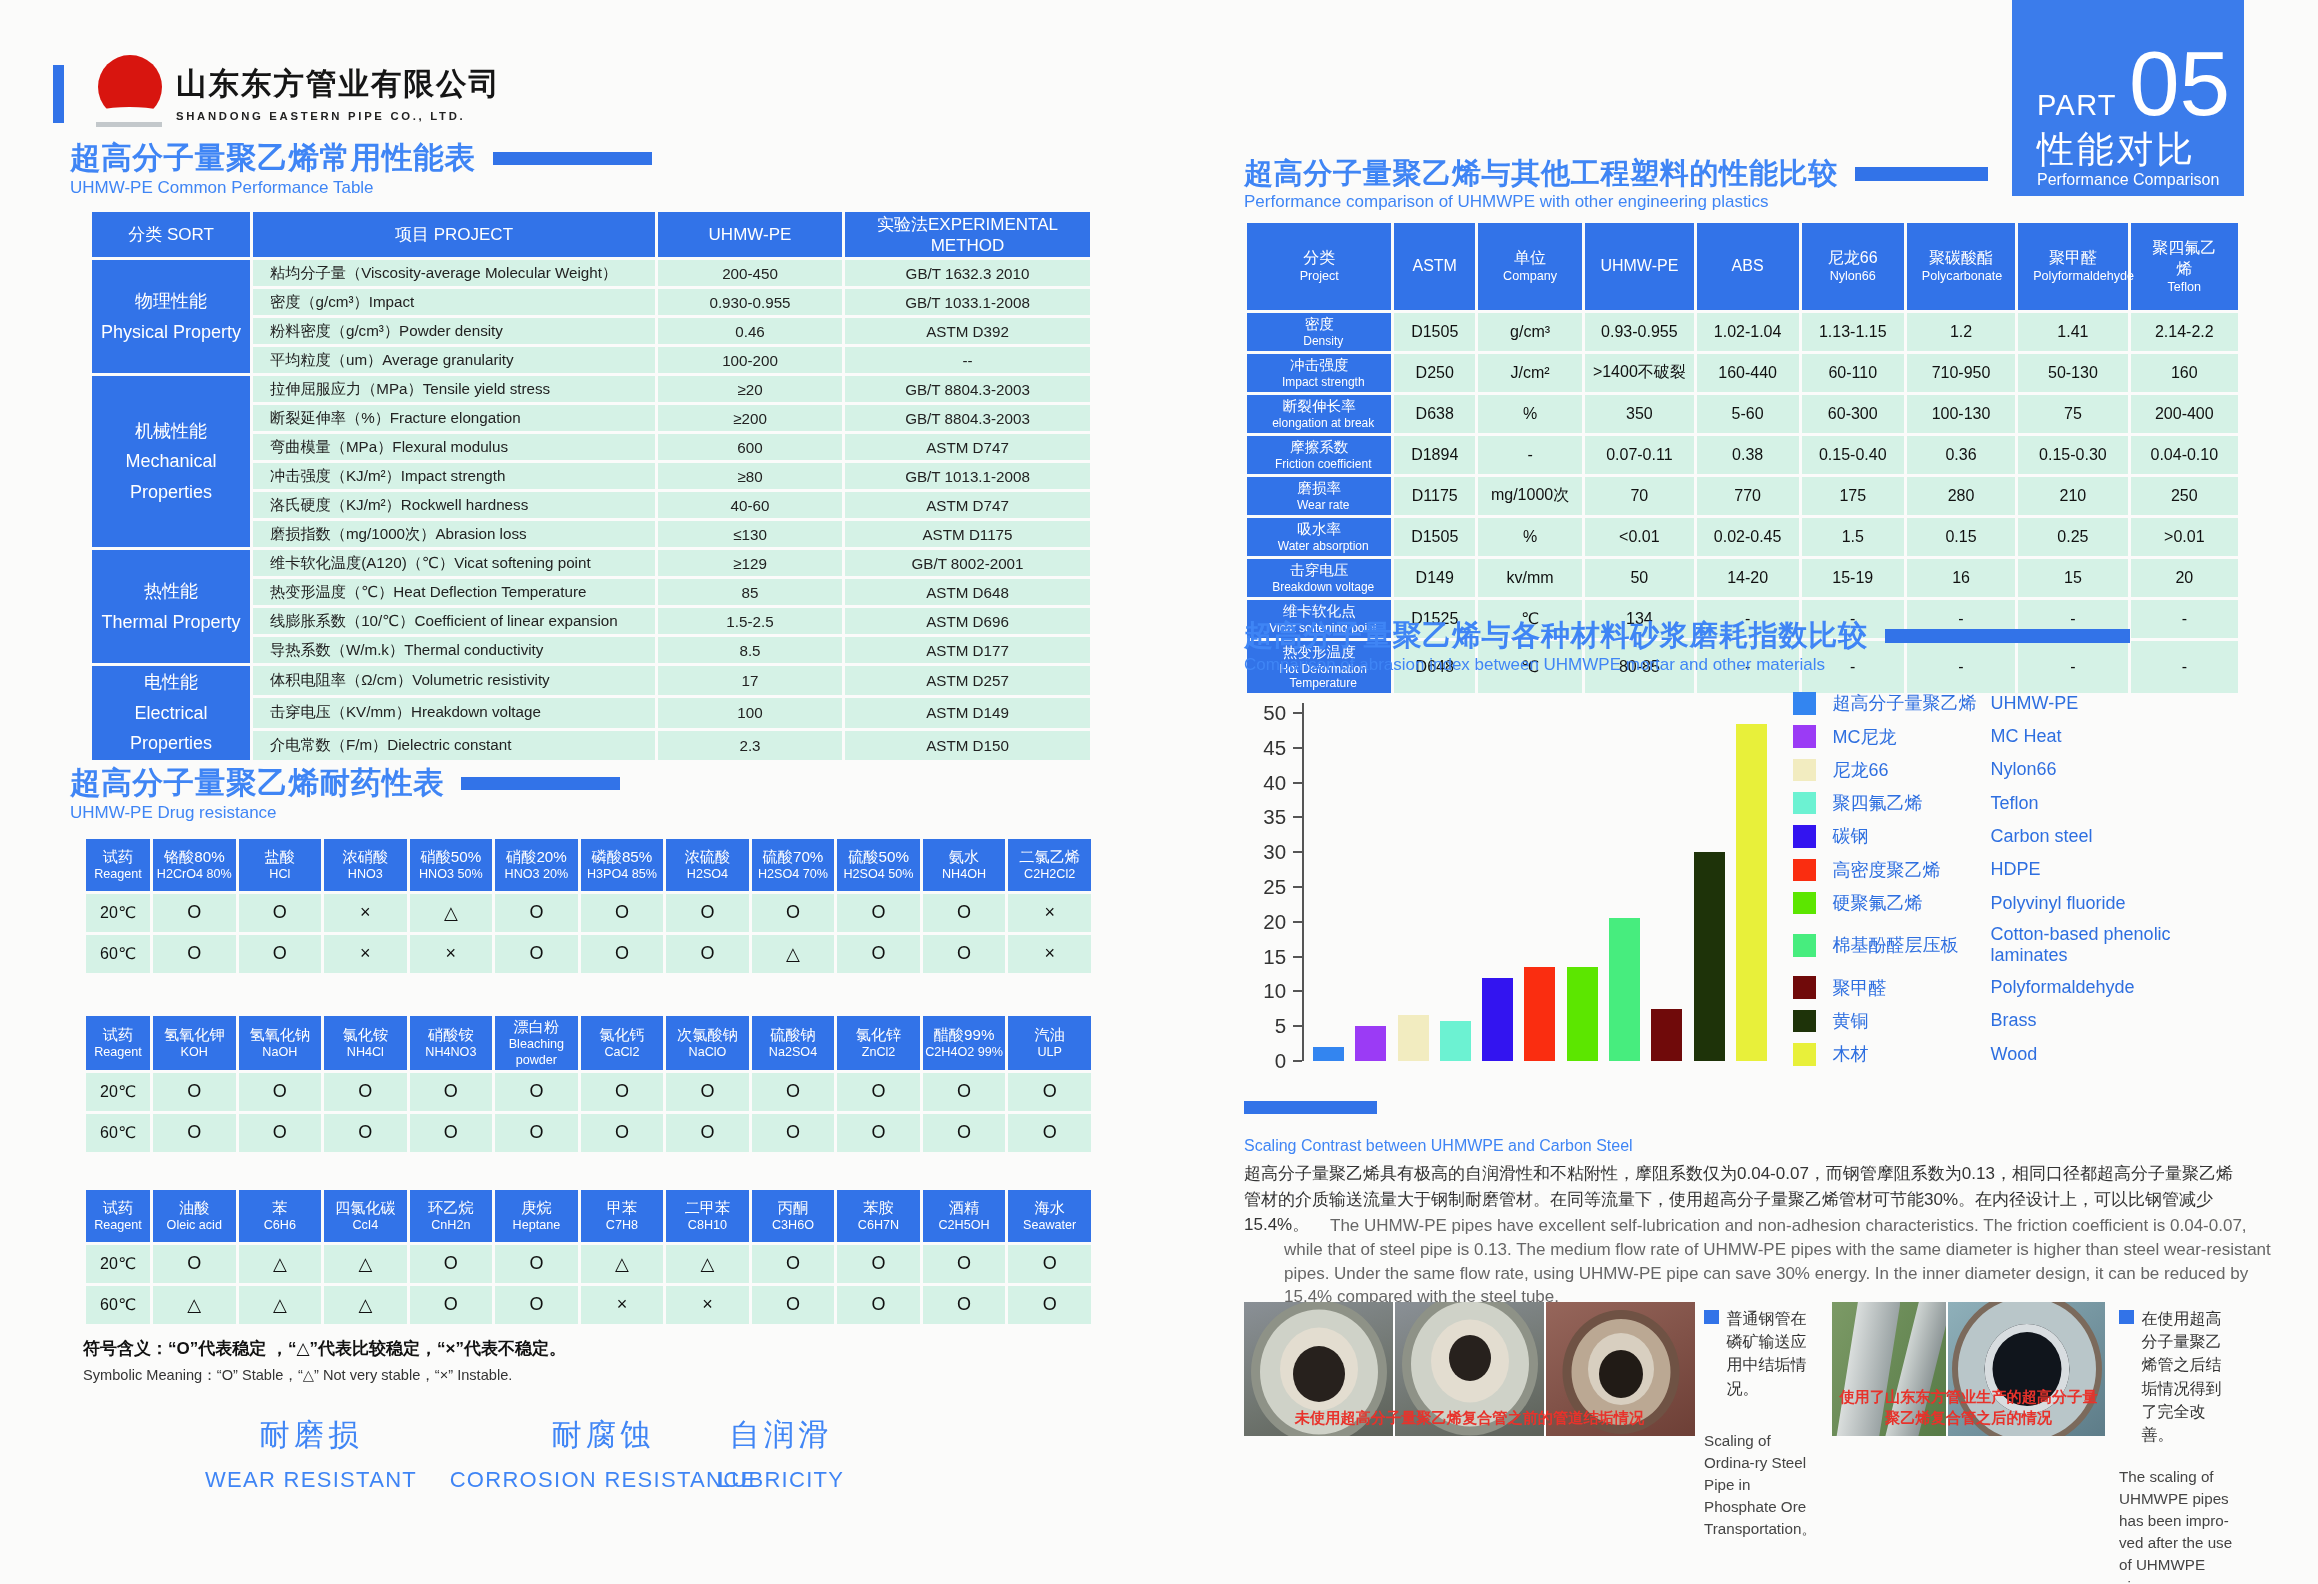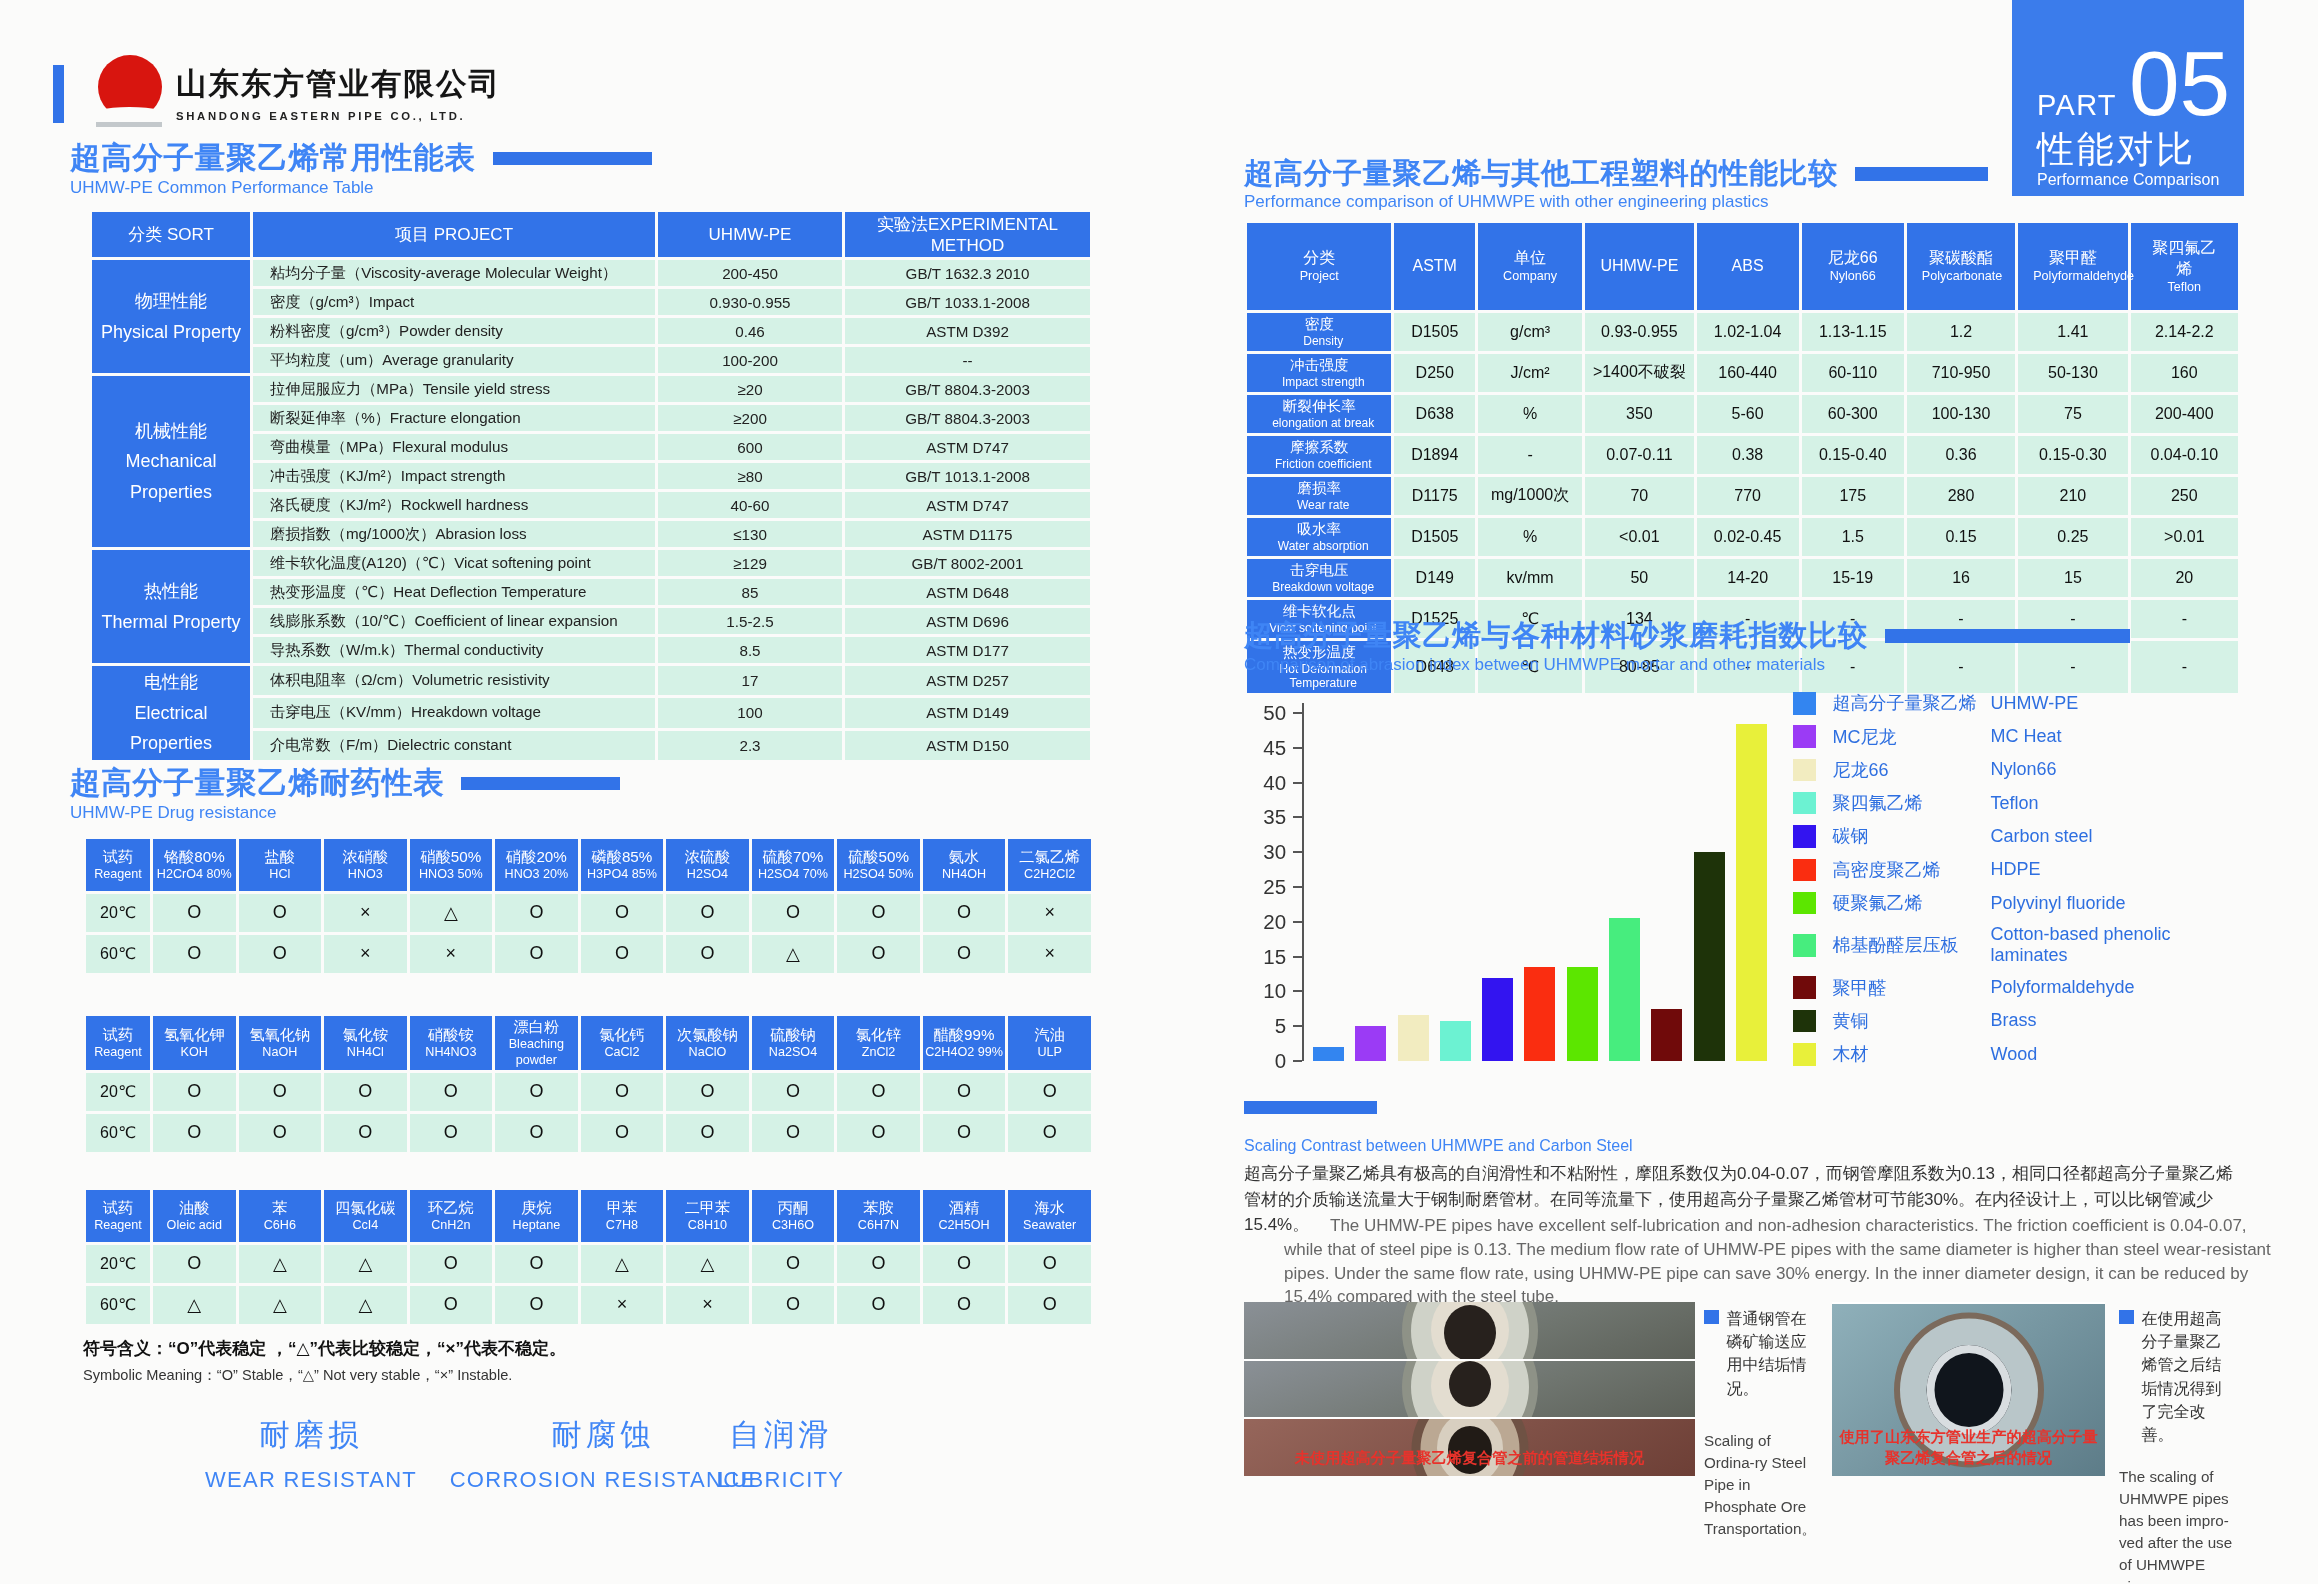--- a/index.html
+++ b/index.html
@@ -62,21 +62,21 @@
   .axis-line{position:absolute;left:58px;bottom:12px;width:2px;height:358px;background:#555;}
   .bars{position:absolute;left:69px;bottom:12px;width:472px;height:348px;display:flex;align-items:flex-end;gap:11.3px;}
   .bar{width:31px;}
   .legend{position:absolute;left:549px;top:1.3px;width:452px;height:375px;display:flex;flex-direction:column;justify-content:space-between;}
   .lg-item{display:flex;align-items:center;font-size:18px;color:#2e6fe0;}
   .lg-sw{width:22.5px;height:22.5px;margin-right:17px;flex:none;}
   .lg-cn{min-width:158px;}
   
   .para-cn{position:absolute;left:1244px;top:1161px;width:1002px;font-size:17px;line-height:1.5;color:#333;}
   .para-en{position:absolute;left:1244px;top:1214px;width:1002px;font-size:17px;line-height:1.4;color:#666;text-indent:46px;margin-left:40px;}
-  .photo{position:absolute;top:1302px;height:174px;display:flex;gap:2px;background:#fff;flex-direction:column;}
+  .photo{position:absolute;top:1302px;height:134px;display:flex;gap:2px;background:#fff;}
   .photo .ovl{position:absolute;left:0;right:0;bottom:6.6px;text-align:center;font-size:15.2px;font-weight:bold;color:#e8322b;z-index:5;}
   .pp{position:relative;flex:1;overflow:hidden;background:linear-gradient(160deg,#8a9096,#6f756f 60%,#5c6058);}
   .pp3{background:linear-gradient(150deg,#96665b,#6d3f36);}
   .ring{position:absolute;left:50%;top:52%;width:118px;height:125px;transform:translate(-50%,-50%);border-radius:50%;background:#cfd2c8;border:9.3px solid #8e9287;}
   .scale{position:absolute;left:50%;top:50%;width:78px;height:83px;transform:translate(-50%,-50%);border-radius:50%;background:#e3ddd0;}
   .hole{position:absolute;left:50%;top:54%;width:52px;height:56px;transform:translate(-50%,-50%);border-radius:50%;background:#27211d;}
   .rp1{position:relative;width:114px;overflow:hidden;background:linear-gradient(120deg,#7c9a66,#567a46);}
   .pipe-a{position:absolute;left:12px;top:-20px;width:42px;height:219px;background:linear-gradient(90deg,#dadedd,#9aa3a4);border-radius:20px;transform:rotate(9deg);}
   .pipe-b{position:absolute;left:65px;top:-20px;width:32px;height:219px;background:linear-gradient(90deg,#cfd5d3,#8d9697);border-radius:16px;transform:rotate(14deg);}
   .rp2{position:relative;flex:1;overflow:hidden;background:linear-gradient(140deg,#8fb0ba,#5d7c88);}

